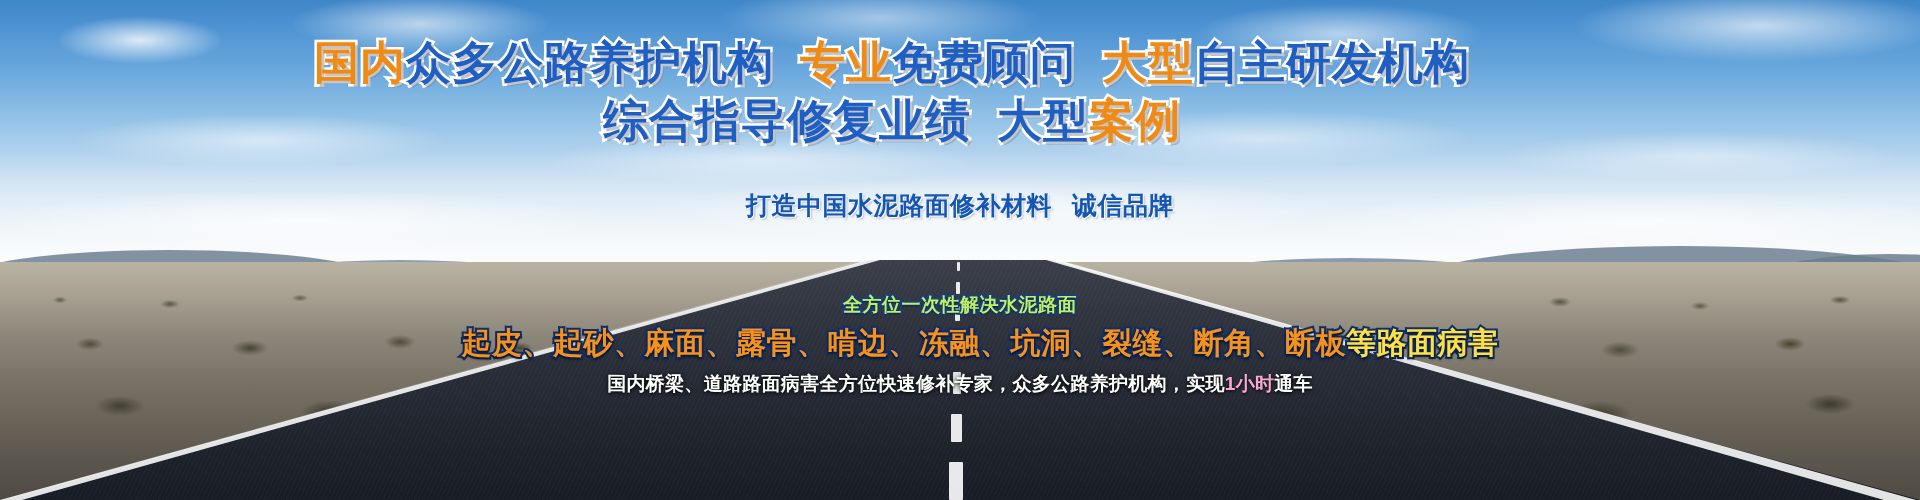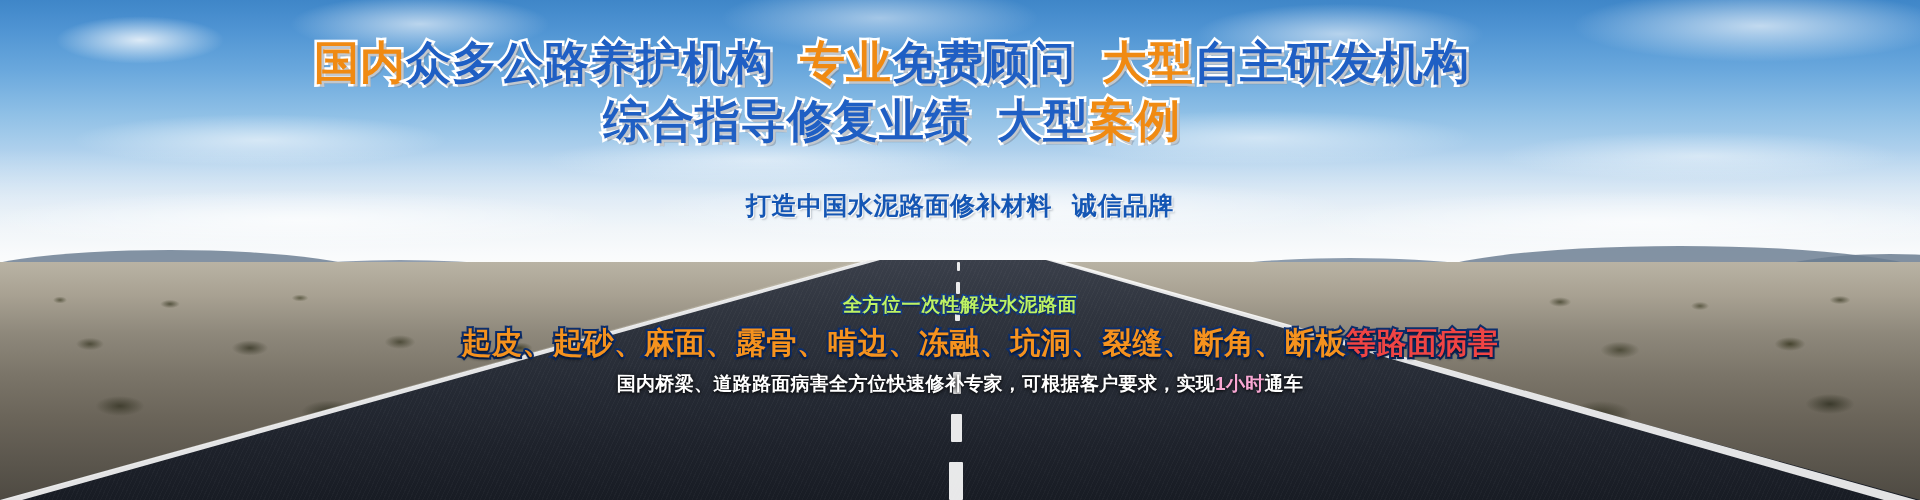--- a/index.html
+++ b/index.html
@@ -190,21 +190,21 @@
   .rt-big{
     display:block;margin-top:5px;font-size:30px;font-weight:bold;letter-spacing:.5px;
   }
   .rt-big .orange-r{
     color:#f5921e;
     -webkit-text-stroke:4px #0d2f6e;paint-order:stroke fill;
     text-shadow:0 2px 3px rgba(0,0,0,.65);
     margin-left:40px;
   }
   .rt-big .white-r{
-    color:#ef4444;
+    color:#fde047;
     -webkit-text-stroke:4px #0d2f6e;paint-order:stroke fill;
     text-shadow:0 2px 3px rgba(0,0,0,.65);
   }
   .rt-bottom{
     display:block;margin-top:7px;font-size:19px;font-weight:bold;color:#ffffff;letter-spacing:.3px;
     text-shadow:0 1px 3px rgba(0,0,0,.85), 0 0 6px rgba(0,0,0,.6);
   }
   .rt-bottom .hot{
     color:#f9a8d4;
     text-shadow:0 1px 3px rgba(0,0,0,.85);
@@ -263,17 +263,17 @@
       <span>打造中国水泥路面修补材料</span><span class="sub-sp"></span><span>诚信品牌</span>
     </span>
   </div>
 
   <div class="roadtext">
     <span class="rt-small">全方位一次性解决水泥路面</span>
     <span class="rt-big">
       <span class="orange-r">起皮、起砂、麻面、露骨、啃边、冻融、坑洞、裂缝、断角、断板</span><span class="white-r">等路面病害</span>
     </span>
     <span class="rt-bottom">
-      <span>国内桥梁、道路路面病害全方位快速修补专家，可根据客户要求，实现</span><span class="hot">1小时</span><span>通车</span>
+      <span>国内桥梁、道路路面病害全方位快速修补专家，众多公路养护机构，实现</span><span class="hot">1小时</span><span>通车</span>
     </span>
   </div>
 
 </div>
 
 </body></html>

